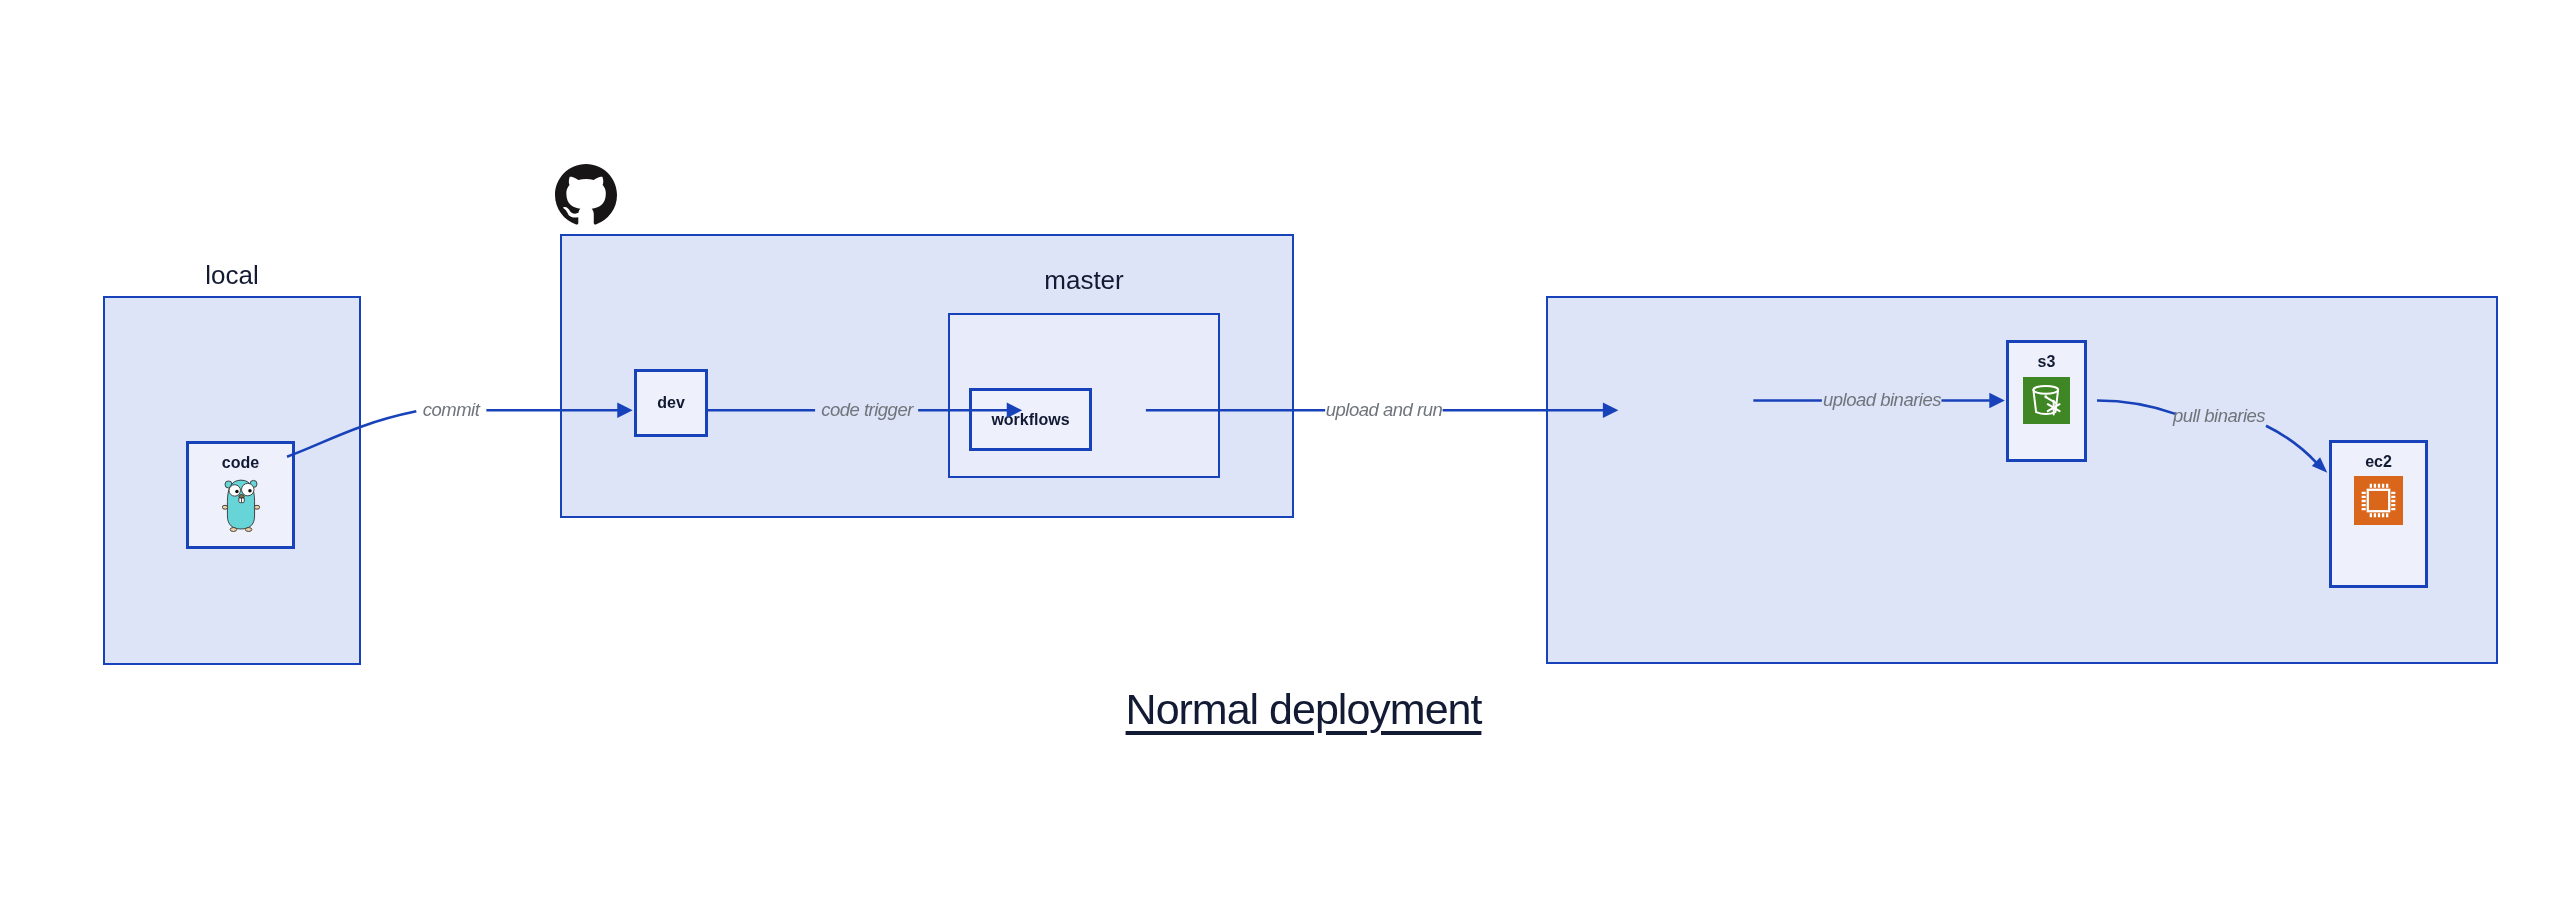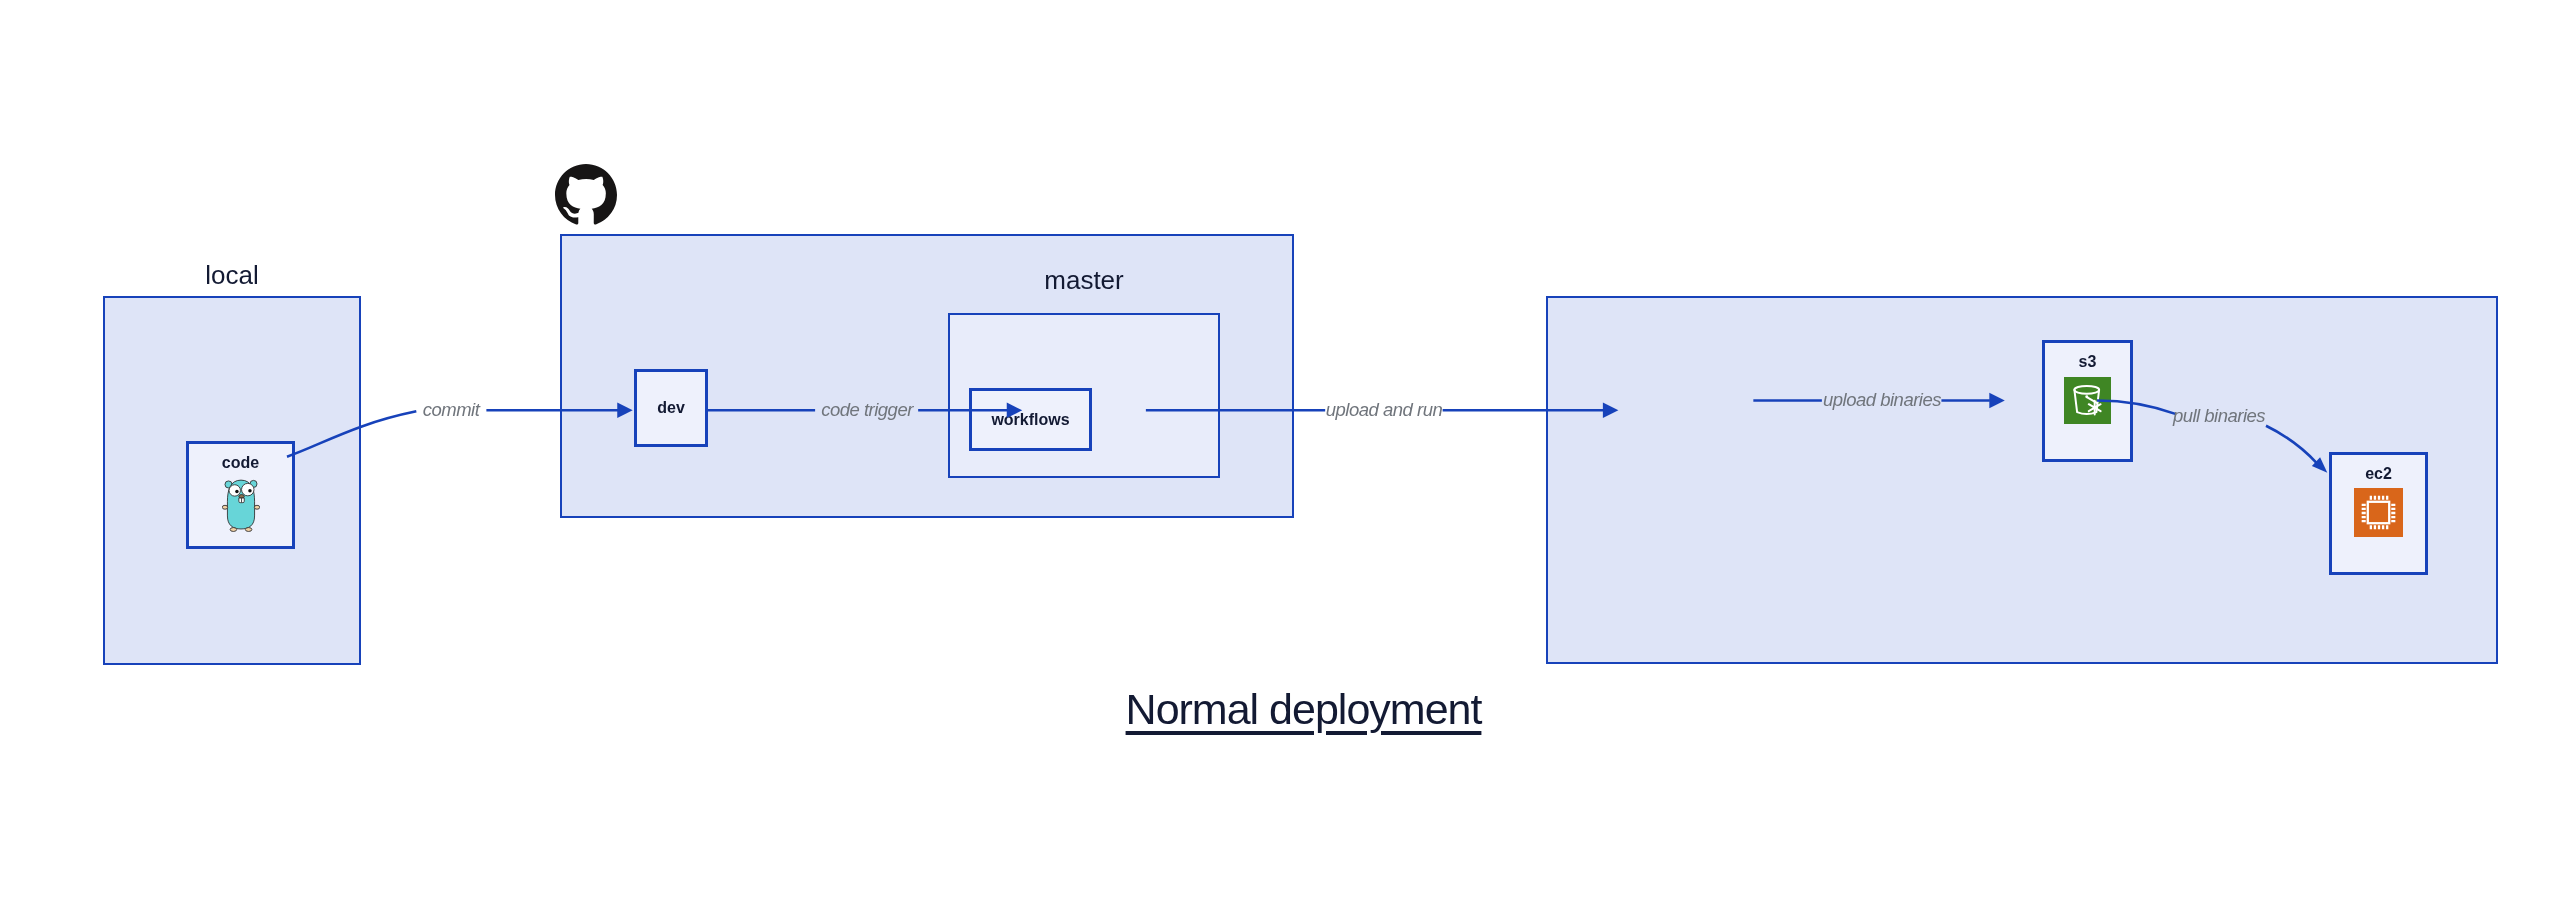--- a/index.html
+++ b/index.html
@@ -87,50 +87,50 @@
           <circle cx="27.5" cy="28" r="3.2" fill="#111111" stroke="none"></circle>
           <circle cx="51.5" cy="26.5" r="3.2" fill="#111111" stroke="none"></circle>
           <ellipse cx="36" cy="37" rx="5" ry="3.4" fill="#8a6f4d"></ellipse>
           <path fill="#ffffff" d="M31 40 h10 v6 q0 2.5 -2.5 2.5 h-5 q-2.5 0 -2.5 -2.5 Z"></path>
           <line x1="36" y1="40" x2="36" y2="48"></line>
         </g>
       </svg>
     </div>
   </div>
 
-  <div class="box node-box" style="left:634px;top:369px;width:74px;height:78px;">
+  <div class="box node-box" style="left:634px;top:369px;width:74px;height:68px;">
     <div class="center-flex">
       <div class="node-label">dev</div>
     </div>
   </div>
 
   <div class="box node-box" style="left:969px;top:388px;width:123px;height:63px;">
     <div class="center-flex">
       <div class="node-label">workflows</div>
     </div>
   </div>
 
 
-  <div class="box node-box" style="left:2006px;top:340px;width:91px;height:122px;margin-left:36px;">
+  <div class="box node-box" style="left:2006px;top:340px;width:81px;height:122px;">
     <div class="node-label top-label">s3</div>
     <div class="icon-wrap" style="margin-top:6.2px;">
       <svg viewBox="0 0 95 95" width="47" height="47" aria-hidden="true">
         <rect x="0" y="0" width="95" height="95" fill="#3f8624"></rect>
         <g stroke="#ffffff" stroke-width="4" fill="none" stroke-linecap="round">
           <ellipse cx="46" cy="26" rx="25" ry="8"></ellipse>
           <path d="M21 26 L26.5 71 Q46 79 65.5 71 L71 26"></path>
           <circle cx="46" cy="40" r="3" fill="#ffffff" stroke="none"></circle>
           <path d="M47 41 L67 53"></path>
           <path d="M62 48 V76 M50 55 L74 69 M50 69 L74 55"></path>
         </g>
       </svg>
     </div>
   </div>
 
-  <div class="box node-box" style="left:2329px;top:452px;width:99px;height:123px;">
+  <div class="box node-box" style="left:2329px;top:440px;width:99px;height:148px;">
     <div class="node-label top-label">ec2</div>
     <div class="icon-wrap" style="margin-top:5.2px;">
       <svg viewBox="0 0 96 96" width="49" height="49" aria-hidden="true">
         <rect x="0" y="0" width="96" height="96" fill="#d9661a"></rect>
         <g stroke="#ffffff" stroke-width="4.5" fill="none">
           <rect x="27" y="27" width="42" height="42"></rect>
           <path d="M33 15 V23 M41 15 V23 M49 15 V23 M57 15 V23 M65 15 V23"></path>
           <path d="M33 73 V81 M41 73 V81 M49 73 V81 M57 73 V81 M65 73 V81"></path>
           <path d="M15 33 H23 M15 41 H23 M15 49 H23 M15 57 H23 M15 65 H23"></path>
           <path d="M73 33 H81 M73 41 H81 M73 49 H81 M73 57 H81 M73 65 H81"></path>

